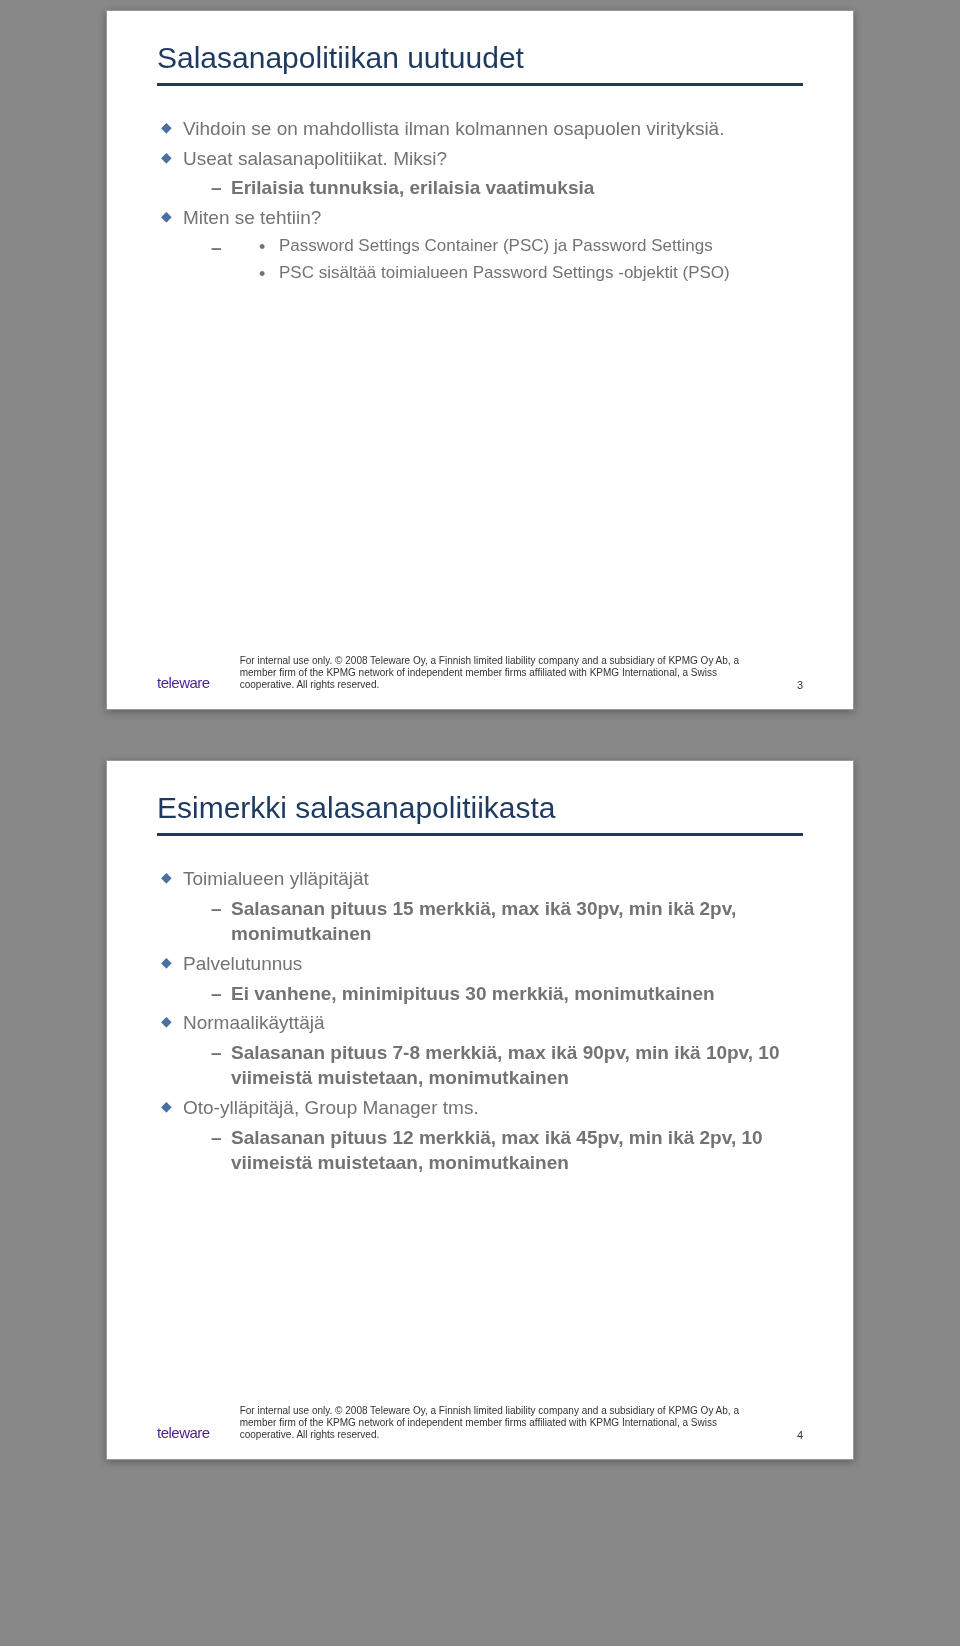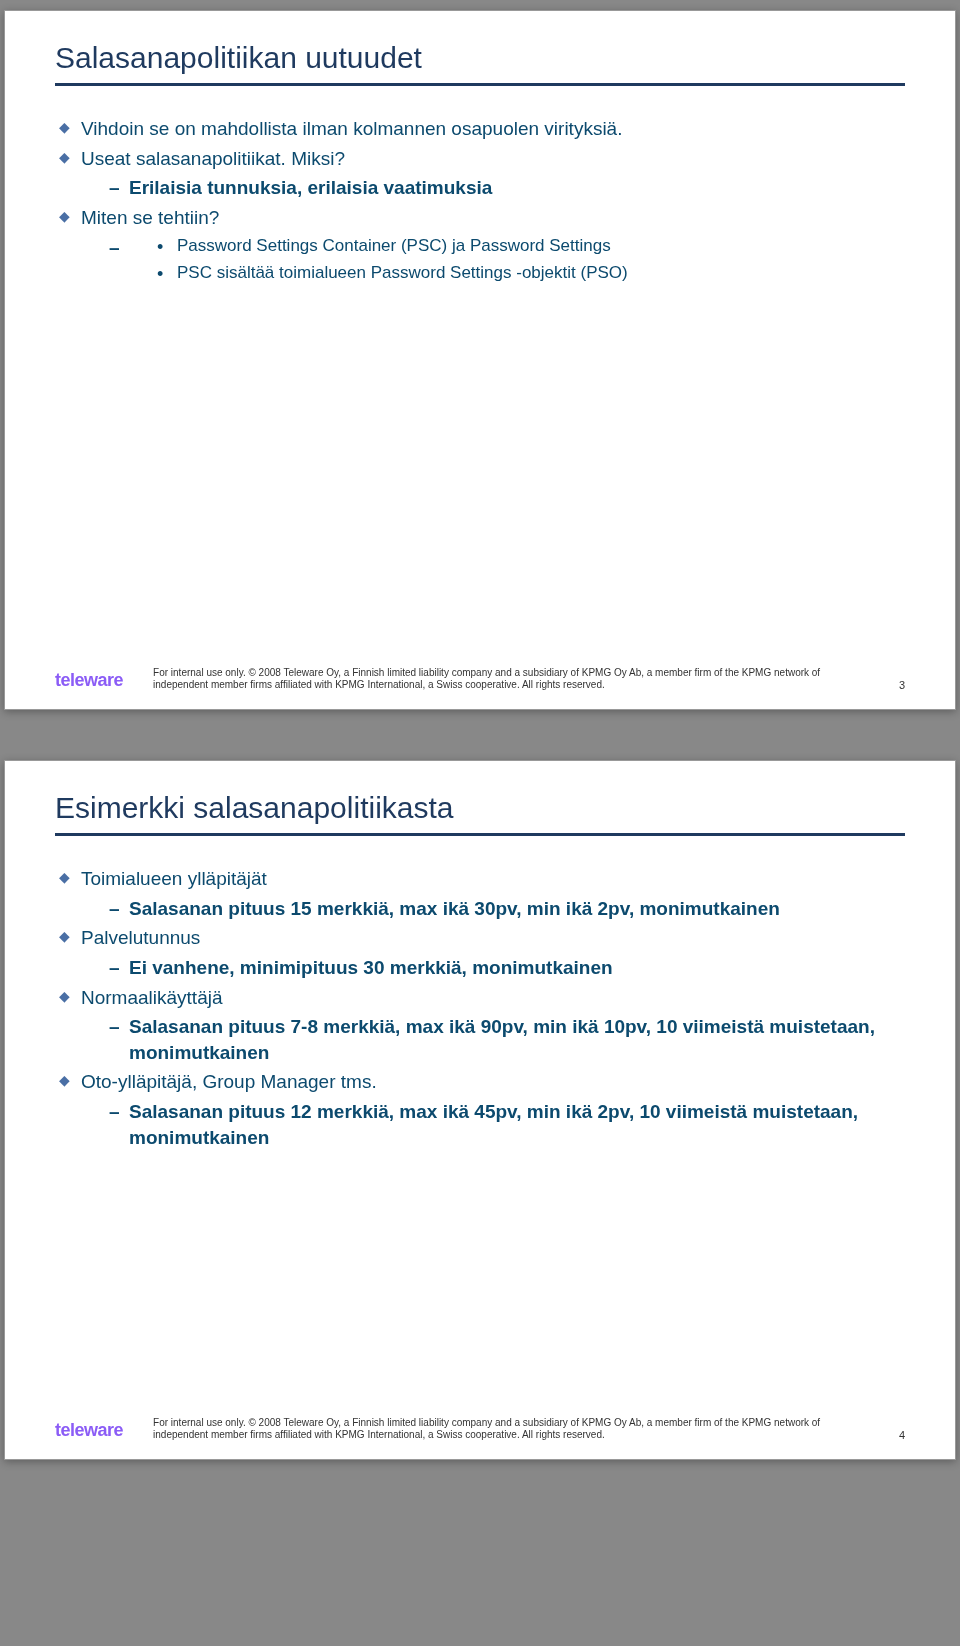--- a/index.html
+++ b/index.html
@@ -2,41 +2,41 @@
 <html><head>
 <meta charset="utf-8">
 <style>
   * { margin: 0; padding: 0; box-sizing: border-box; }
   body {
     background: #888;
     font-family: Arial, Helvetica, sans-serif;
     padding: 10px 0;
   }
   .slide {
-    width: 952px;
+    width: 748px;
     height: 700px;
     background: #fff;
     margin: 0 auto 50px auto;
     border: 1px solid #999;
     box-shadow: 0 2px 8px rgba(0,0,0,0.3);
     position: relative;
     padding: 30px 50px 40px 50px;
   }
   .title-wrap {
     border-bottom: 3px solid #1f3a5f;
     padding-bottom: 8px;
     margin-bottom: 30px;
   }
   .title {
     color: #1f3a5f;
     font-size: 30px;
     font-weight: normal;
   }
   .content {
-    color: #0c4a6e;
+    color: #737373;
     font-size: 19px;
     line-height: 1.35;
   }
   ul.lvl1 { list-style: none; padding-left: 0; }
   ul.lvl1 > li { position: relative; padding-left: 26px; margin-bottom: 4px; }
   ul.lvl1 > li::before {
     content: "◆";
     position: absolute;
     left: 4px;
     top: 2px;
@@ -63,23 +63,23 @@
   .footer {
     position: absolute;
     bottom: 18px;
     left: 50px;
     right: 50px;
     display: flex;
     justify-content: space-between;
     align-items: flex-end;
   }
   .brand {
-    color: #8b5cf6;
-    font-weight: bold;
-    font-size: 18px;
+    color: #4c1d95;
+    font-weight: normal;
+    font-size: 15px;
     letter-spacing: -0.5px;
   }
   .legal {
     font-size: 10px;
     color: #333;
     line-height: 1.2;
     flex: 1;
     margin: 0 30px;
   }
   .pagenum {

